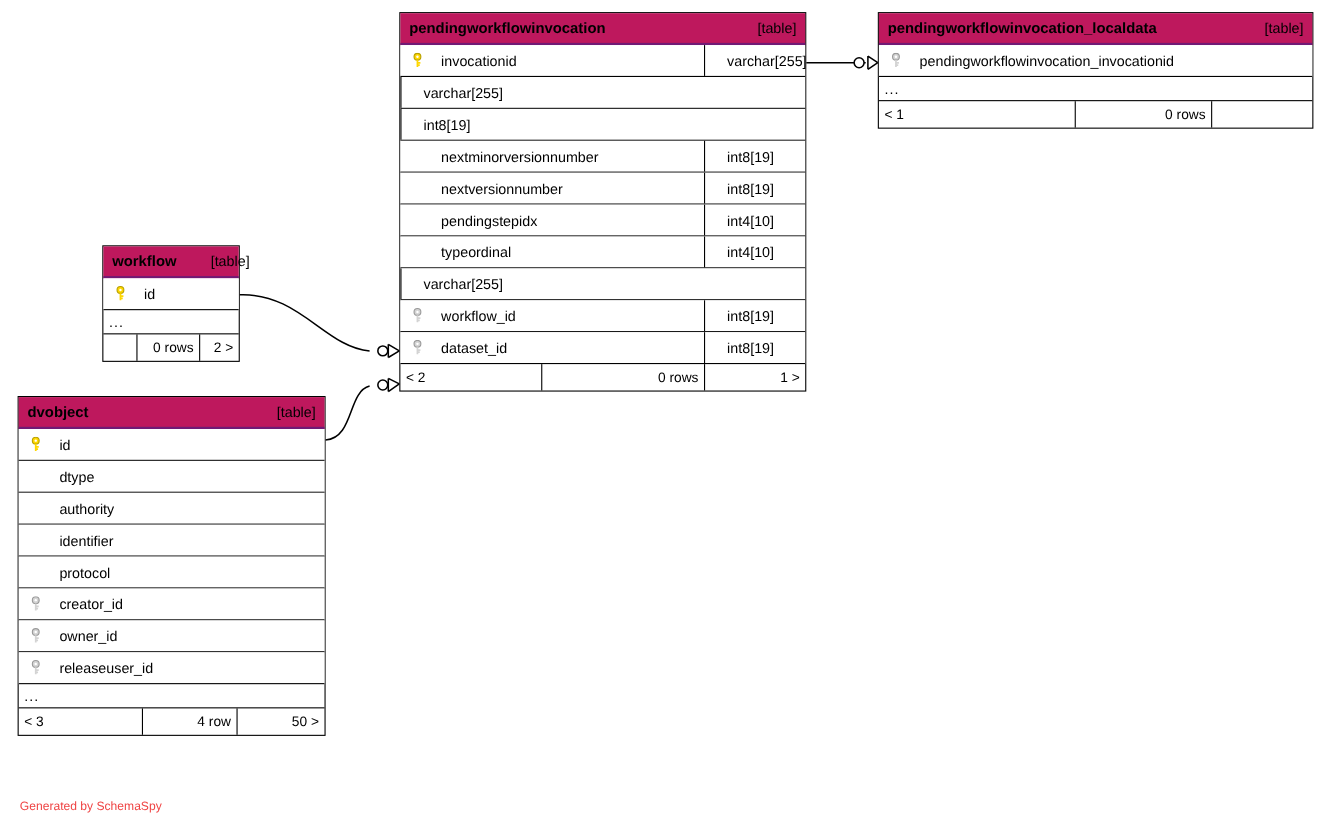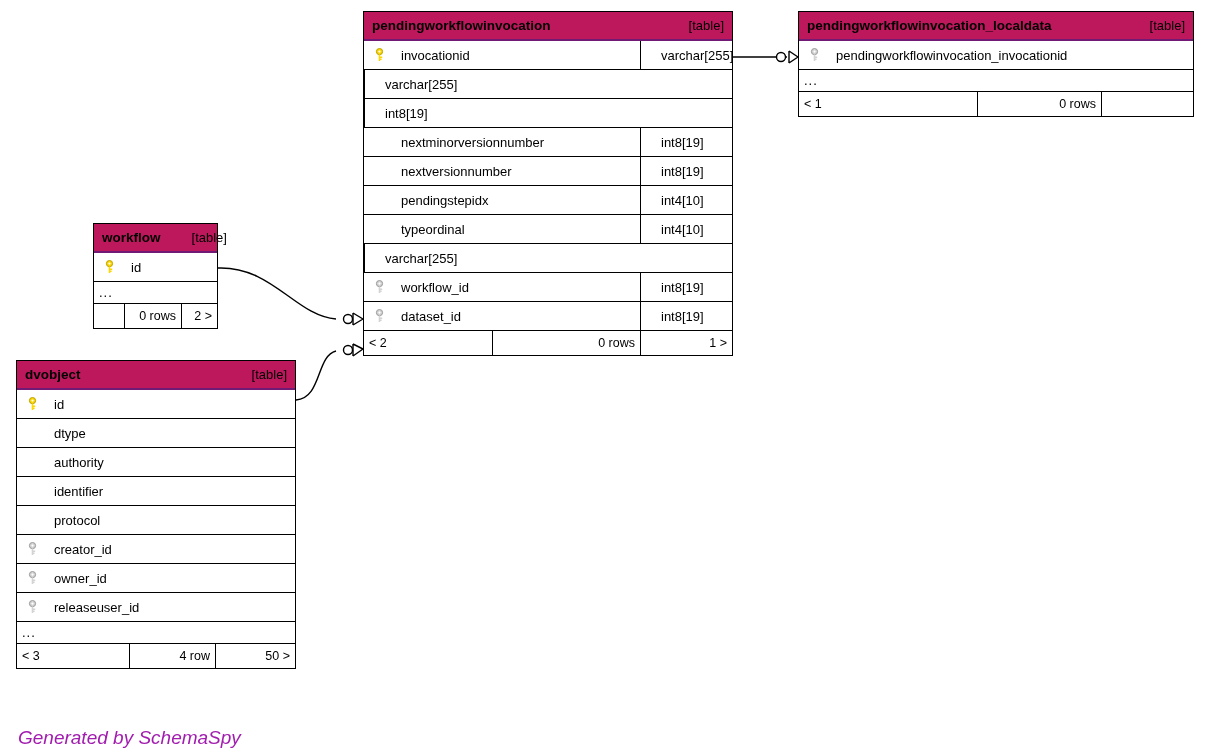--- a/index.html
+++ b/index.html
@@ -127,23 +127,22 @@
     justify-content: flex-end;
     border-left: 1px solid #000000;
   }
   .foot-right {
     flex: 0 0 auto;
     justify-content: flex-end;
     border-left: 1px solid #000000;
   }
   .caption {
     position: absolute;
-    font-size: 19px;
-    color: #a21caf;
-    font-style: italic;
+    font-size: 11px;
+    color: #ef4444;
   }
   svg.connectors {
     position: absolute;
     left: 0; top: 0;
     width: 1211px;
     height: 755px;
     pointer-events: none;
   }
 </style>
 </head>

